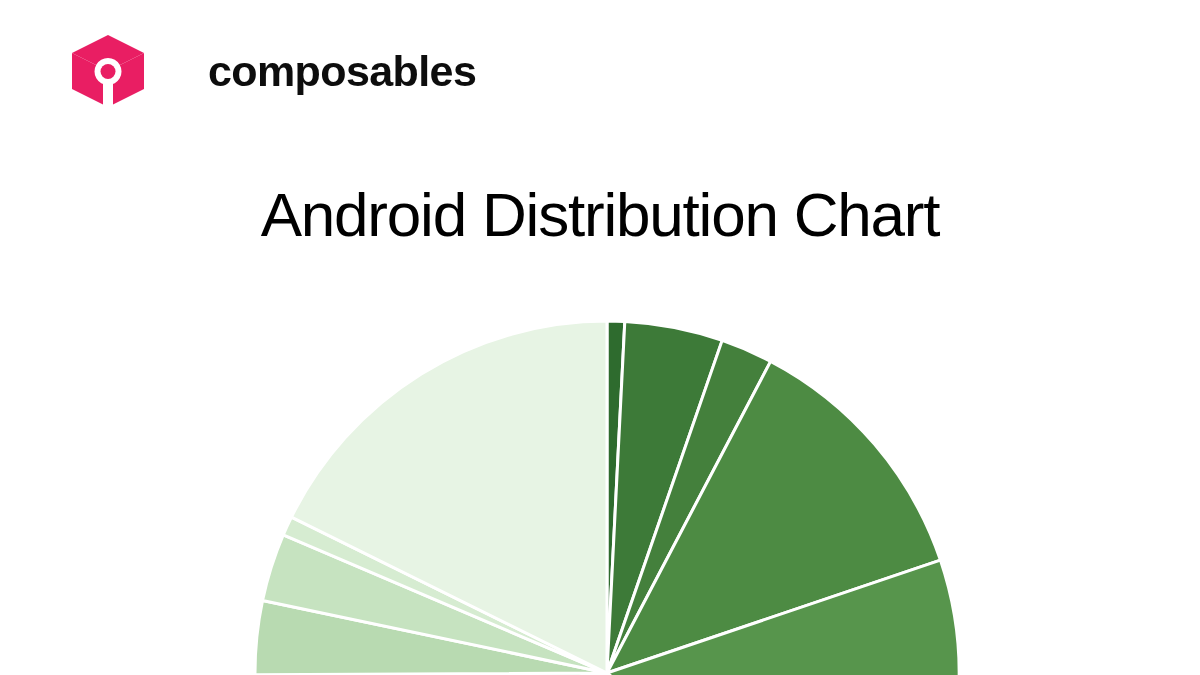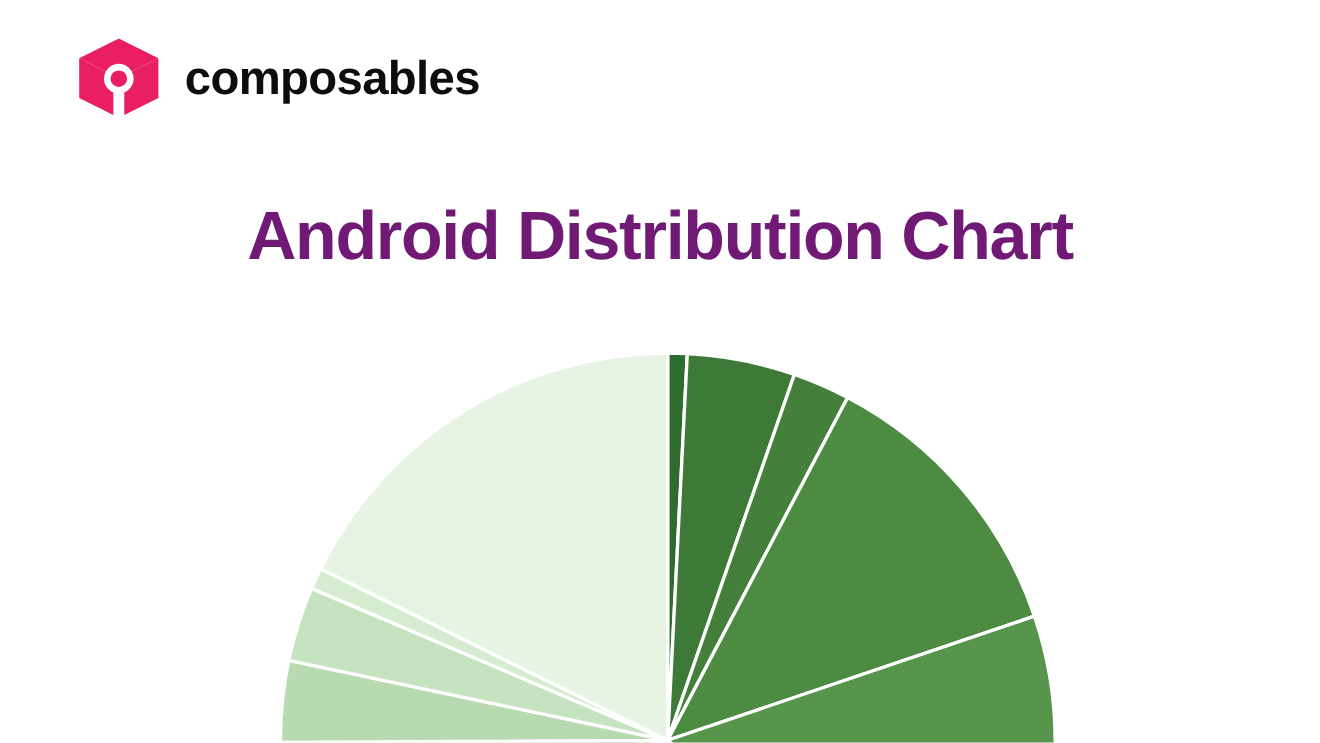--- a/index.html
+++ b/index.html
@@ -37,34 +37,35 @@
     display: block;
   }
   .brand-word {
     font-family: "Liberation Sans", sans-serif;
     font-size: 43px;
     font-weight: 700;
     letter-spacing: -0.6px;
     color: #0d0d0d;
     line-height: 1;
     white-space: nowrap;
+    margin-left: 40px;
   }
 
   
   .chart-title {
     position: absolute;
     left: 0;
     right: 0;
     top: 182px;
     text-align: center;
     font-family: "Liberation Sans", sans-serif;
     font-size: 62px;
-    font-weight: 700;
+    font-weight: 400;
     letter-spacing: -1.2px;
-    color: #701a75;
+    color: #000000;
     line-height: 1.05;
     white-space: nowrap;
   }
 
   
   .chart-area {
     position: absolute;
     left: 0;
     top: 0;
     width: 1200px;

